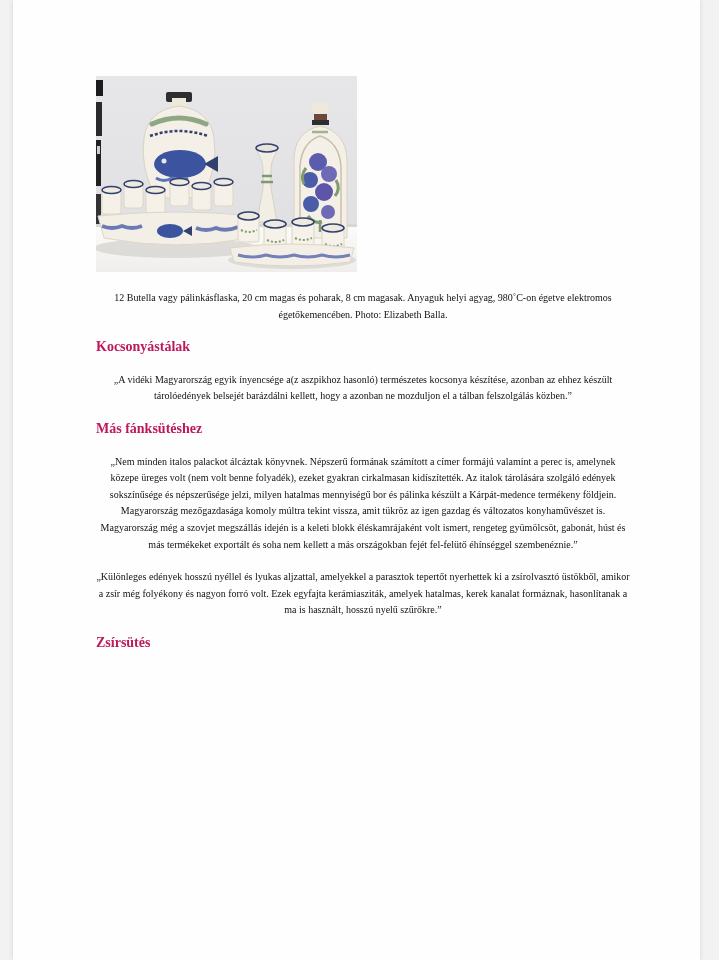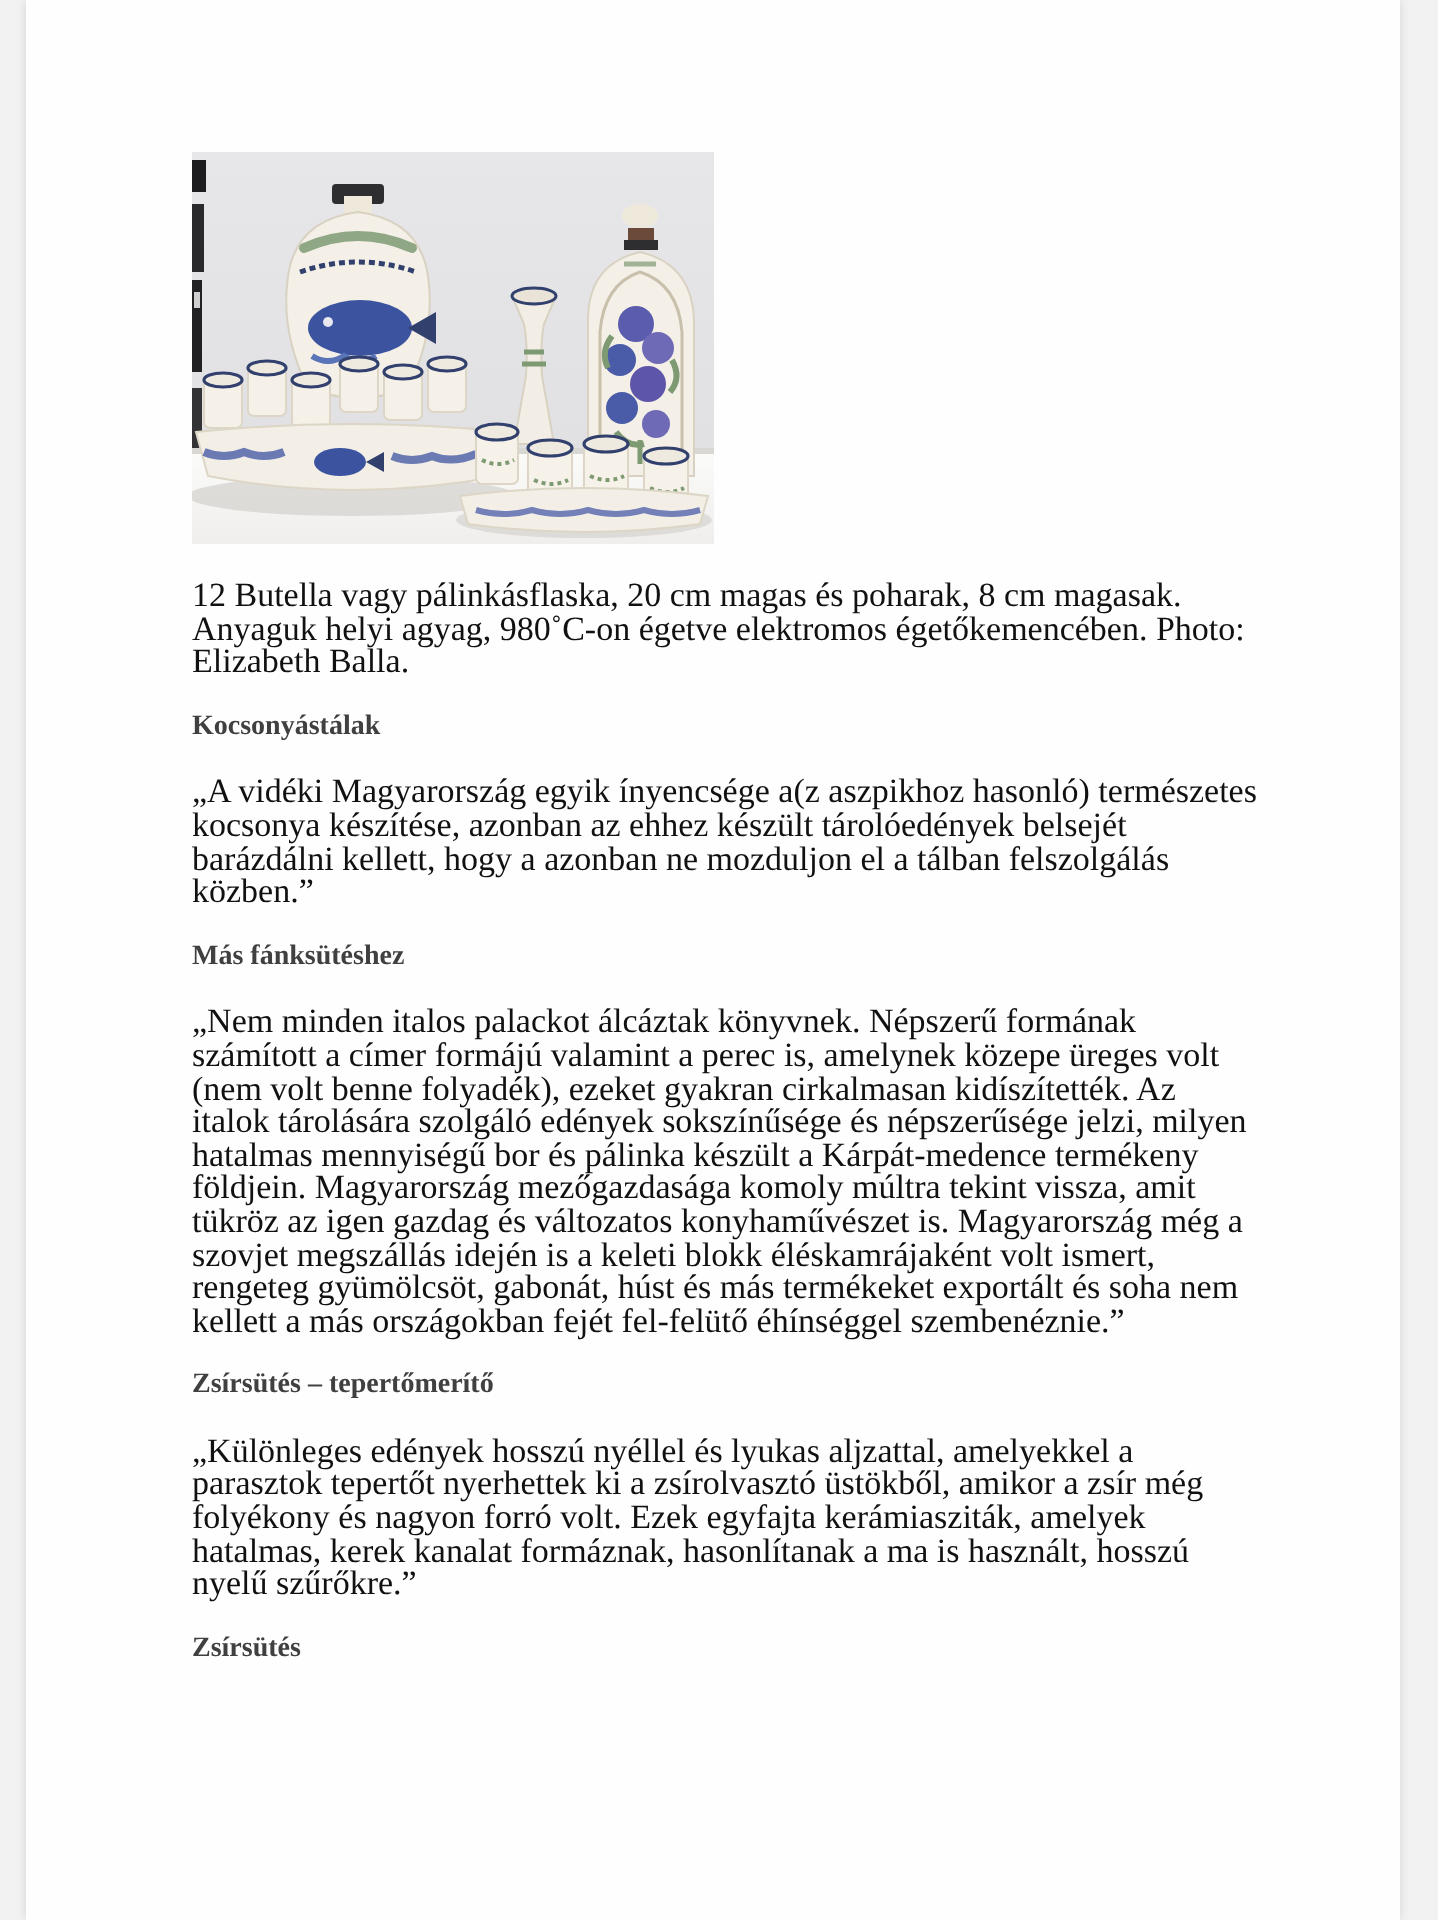--- a/index.html
+++ b/index.html
@@ -26,30 +26,30 @@
   .photo-wrap {
     width: 261px;
     height: 196px;
     margin: 0 0 18px 0;
     overflow: hidden;
     background: #e9e9eb;
   }
   .photo-wrap svg { display: block; }
   p.body-text, p.caption {
     margin: 4px 0 16px 0;
-    font-size: 17px;
+    font-size: 10px;
     line-height: 16.6px;
-    text-align: left;
+    text-align: center;
   }
   h3.section-heading {
     margin: 0 0 16px 0;
     font-size: 14px;
     line-height: 16.6px;
     font-weight: bold;
-    color: #404040;
+    color: #be185d;
   }
 </style>
 </head>
 <body>
 
 <div class="page">
   <div class="content">
 
     <div class="photo-wrap">
 
@@ -184,21 +184,20 @@
       <h3 class="section-heading">Kocsonyástálak</h3>
       <p class="body-text">„A vidéki Magyarország egyik ínyencsége a(z aszpikhoz hasonló) természetes kocsonya készítése, azonban az ehhez készült tárolóedények belsejét barázdálni kellett, hogy a azonban ne mozduljon el a tálban felszolgálás közben.”</p>
     </section>
 
     <section>
       <h3 class="section-heading">Más fánksütéshez</h3>
       <p class="body-text">„Nem minden italos palackot álcáztak könyvnek. Népszerű formának számított a címer formájú valamint a perec is, amelynek közepe üreges volt (nem volt benne folyadék), ezeket gyakran cirkalmasan kidíszítették. Az italok tárolására szolgáló edények sokszínűsége és népszerűsége jelzi, milyen hatalmas mennyiségű bor és pálinka készült a Kárpát-medence termékeny földjein. Magyarország mezőgazdasága komoly múltra tekint vissza, amit tükröz az igen gazdag és változatos konyhaművészet is. Magyarország még a szovjet megszállás idején is a keleti blokk éléskamrájaként volt ismert, rengeteg gyümölcsöt, gabonát, húst és más termékeket exportált és soha nem kellett a más országokban fejét fel-felütő éhínséggel szembenéznie.”</p>
     </section>
 
     <section>
-      <h3 class="section-heading">Zsírsütés – tepertőmerítő</h3>
       <p class="body-text">„Különleges edények hosszú nyéllel és lyukas aljzattal, amelyekkel a parasztok tepertőt nyerhettek ki a zsírolvasztó üstökből, amikor a zsír még folyékony és nagyon forró volt. Ezek egyfajta kerámiasziták, amelyek hatalmas, kerek kanalat formáznak, hasonlítanak a ma is használt, hosszú nyelű szűrőkre.”</p>
     </section>
 
     <section>
       <h3 class="section-heading">Zsírsütés</h3>
     </section>
 
   </div>
 </div>
 

